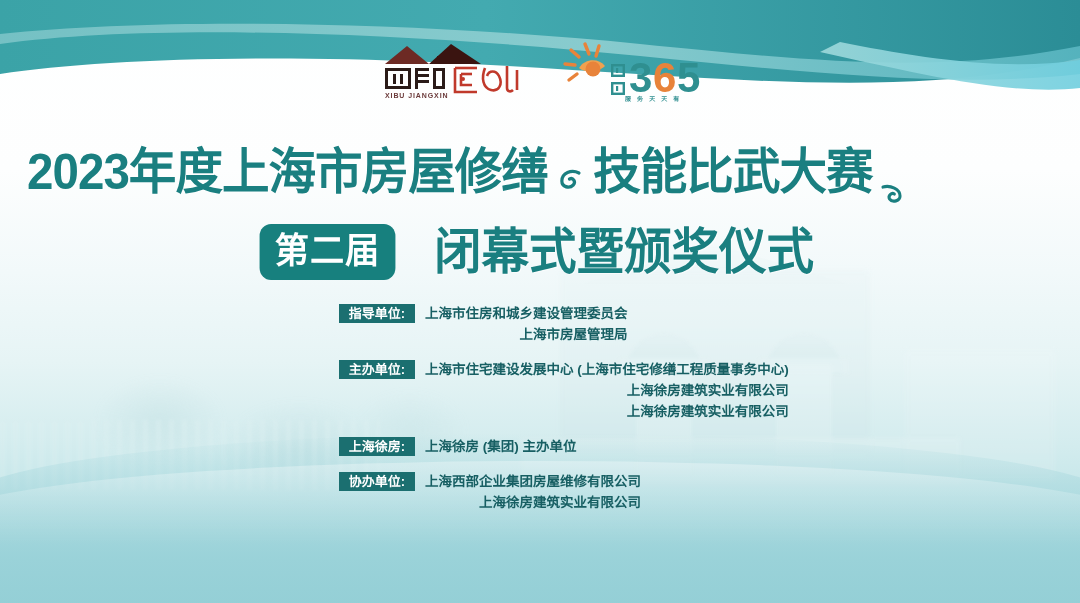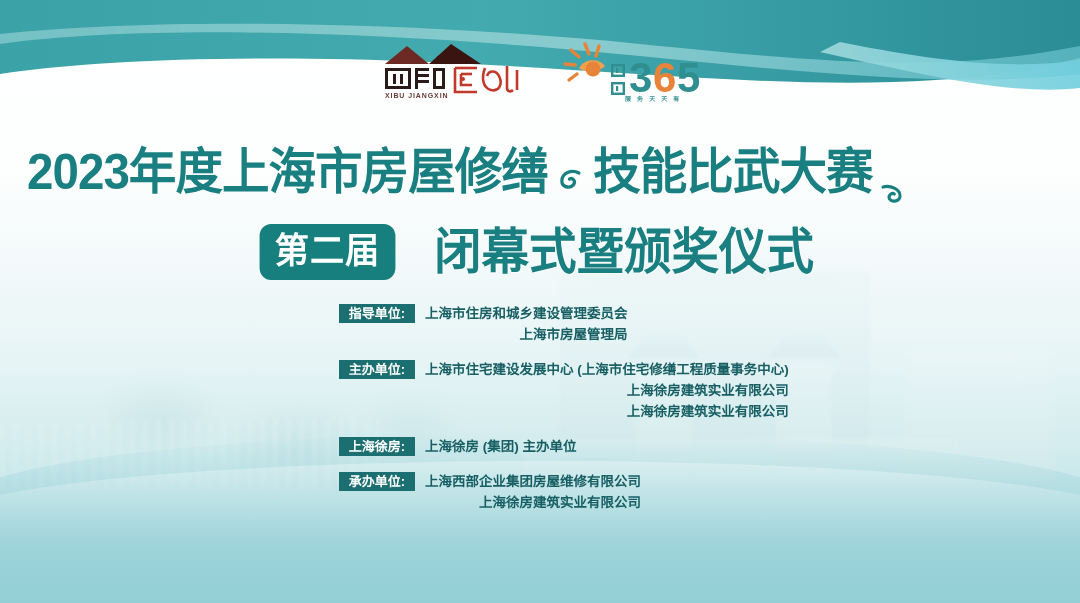--- a/index.html
+++ b/index.html
@@ -456,21 +456,21 @@
     </div>
 
     <div class="org-row">
       <div class="org-badge">上海徐房:</div>
       <div class="org-values">
         <div class="org-value">上海徐房 (集团) 主办单位</div>
       </div>
     </div>
 
     <div class="org-row">
-      <div class="org-badge">承办单位:</div>
+      <div class="org-badge">协办单位:</div>
       <div class="org-values">
         <div class="org-value">上海西部企业集团房屋维修有限公司</div>
         <div class="org-value">上海徐房建筑实业有限公司</div>
       </div>
     </div>
 
   </div>
 
 </div>
 

